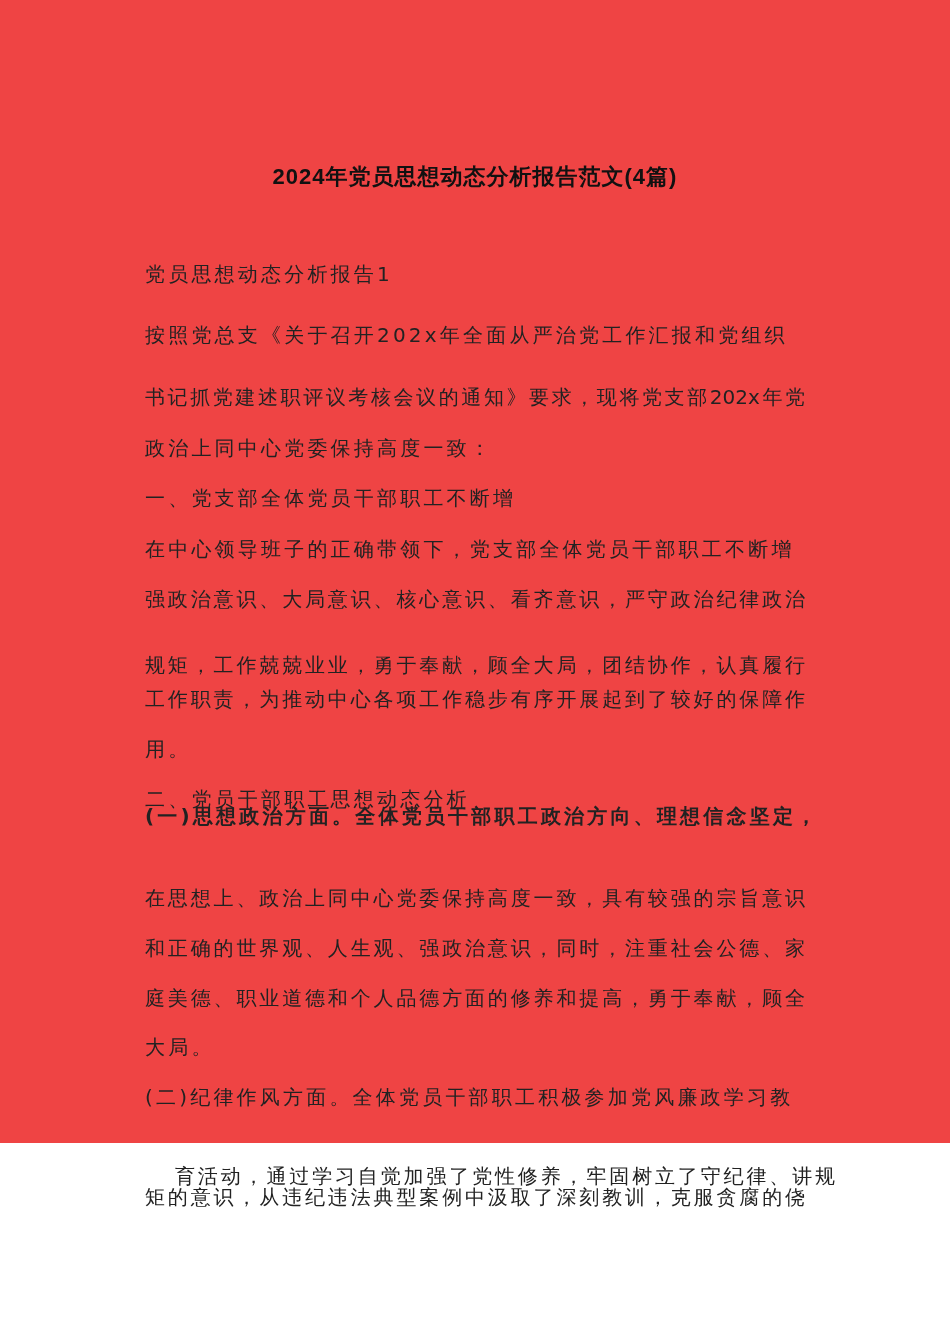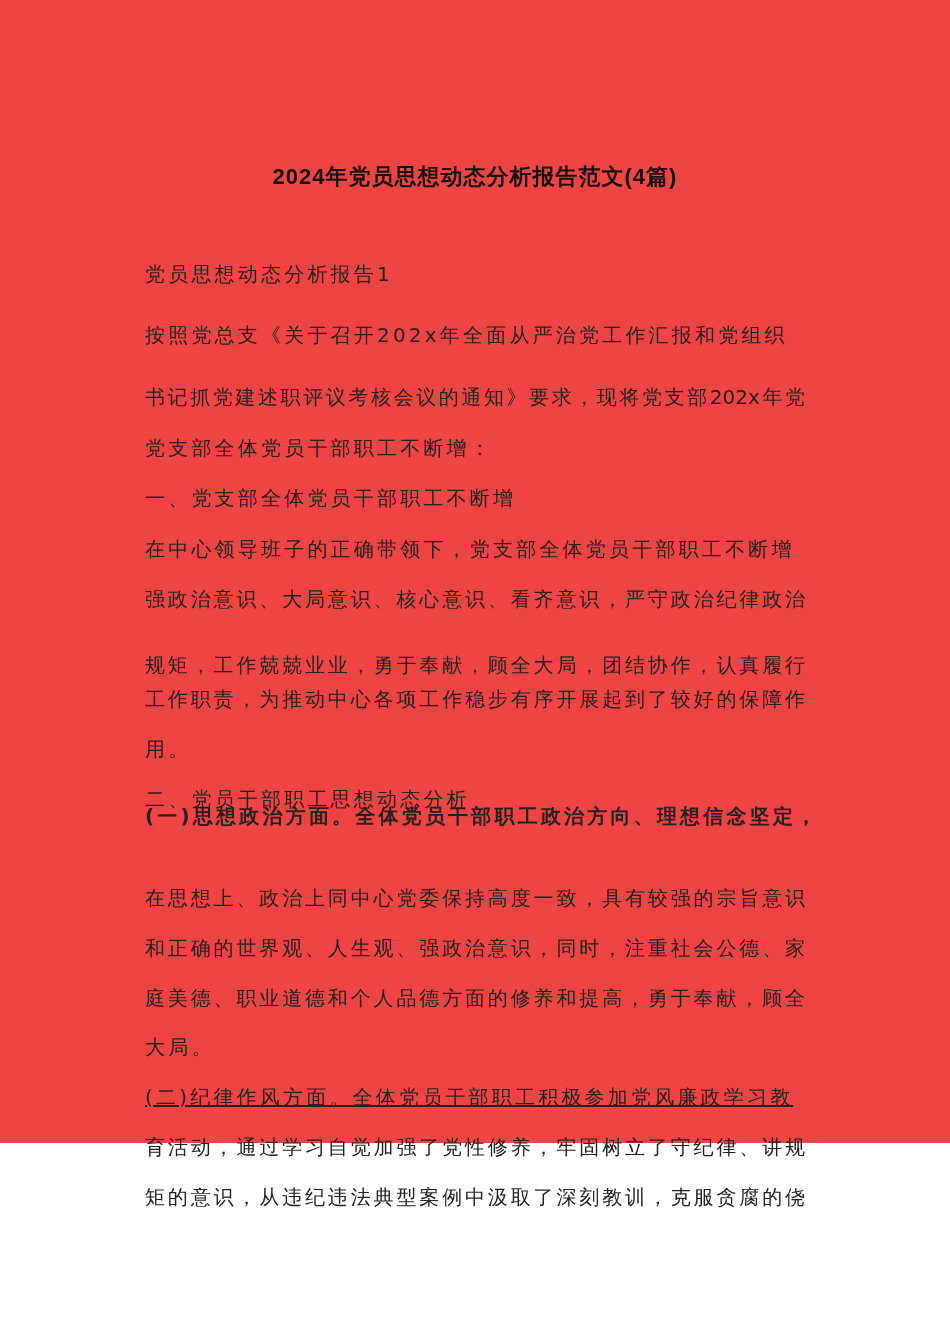--- a/index.html
+++ b/index.html
@@ -52,30 +52,30 @@
   </style>
 </head>
 <body>
 
 <div class="page">
   <div class="title">2024年党员思想动态分析报告范文(4篇)</div>
   <div id="body-lines">
       <div class="line" style="top: 262px;">党员思想动态分析报告1</div>
       <div class="line" style="top: 323px;">按照党总支《关于召开202x年全面从严治党工作汇报和党组织</div>
       <div class="line full" style="top: 385px;">书记抓党建述职评议考核会议的通知》要求，现将党支部202x年党</div>
-      <div class="line" style="top: 436px;">党支部全体党员干部职工不断增：</div>
+      <div class="line" style="top: 436px;">政治上同中心党委保持高度一致：</div>
       <div class="line" style="top: 486px;">一、党支部全体党员干部职工不断增</div>
       <div class="line" style="top: 537px;">在中心领导班子的正确带领下，党支部全体党员干部职工不断增</div>
       <div class="line full" style="top: 587px;">强政治意识、大局意识、核心意识、看齐意识，严守政治纪律政治</div>
       <div class="line full" style="top: 637px; margin-top: 16px;">规矩，工作兢兢业业，勇于奉献，顾全大局，团结协作，认真履行</div>
       <div class="line full" style="top: 687px;">工作职责，为推动中心各项工作稳步有序开展起到了较好的保障作</div>
       <div class="line" style="top: 737px;">用。</div>
       <div class="line" style="top: 787px;">二、党员干部职工思想动态分析</div>
       <div class="line" style="top: 804px; font-weight: bold;">(一)思想政治方面。全体党员干部职工政治方向、理想信念坚定，</div>
       <div class="line full" style="top: 886px;">在思想上、政治上同中心党委保持高度一致，具有较强的宗旨意识</div>
       <div class="line full" style="top: 936px;">和正确的世界观、人生观、强政治意识，同时，注重社会公德、家</div>
       <div class="line full" style="top: 986px;">庭美德、职业道德和个人品德方面的修养和提高，勇于奉献，顾全</div>
       <div class="line" style="top: 1035px;">大局。</div>
-      <div class="line" style="top: 1085px; text-decoration: underline;">(二)纪律作风方面。全体党员干部职工积极参加党风廉政学习教</div>
-      <div class="line full" style="top: 1135px;">育活动，通过学习自觉加强了党性修养，牢固树立了守纪律、讲规</div>
+      <div class="line" style="top: 1085px;">(二)纪律作风方面。全体党员干部职工积极参加党风廉政学习教</div>
+      <div class="line full" style="top: 1164px; margin-left: 30px;">育活动，通过学习自觉加强了党性修养，牢固树立了守纪律、讲规</div>
       <div class="line full" style="top: 1185px;">矩的意识，从违纪违法典型案例中汲取了深刻教训，克服贪腐的侥</div>
     </div>
 </div>
 
 </body></html>

